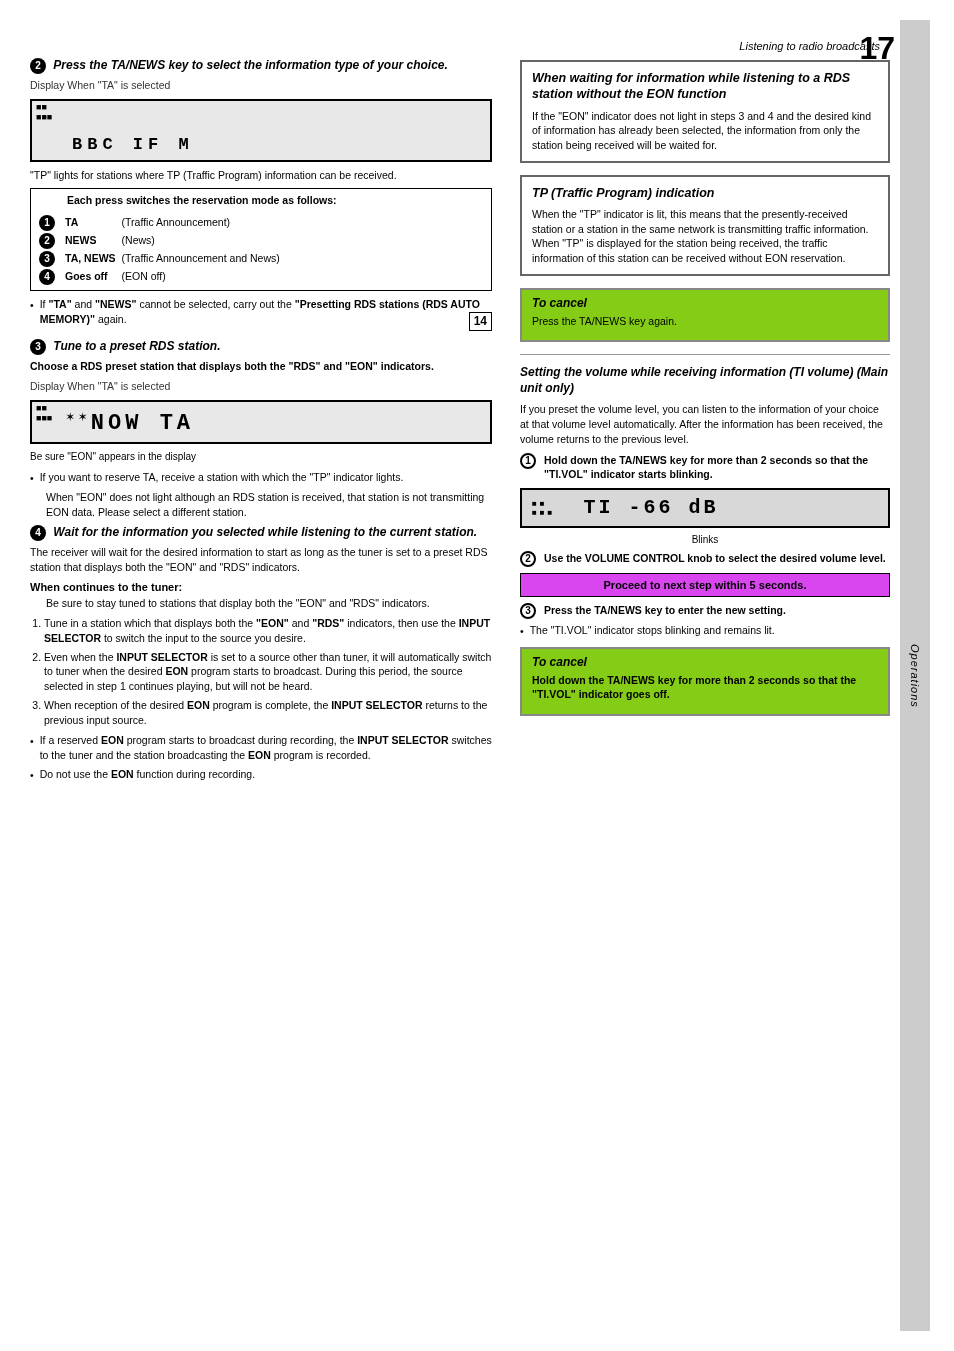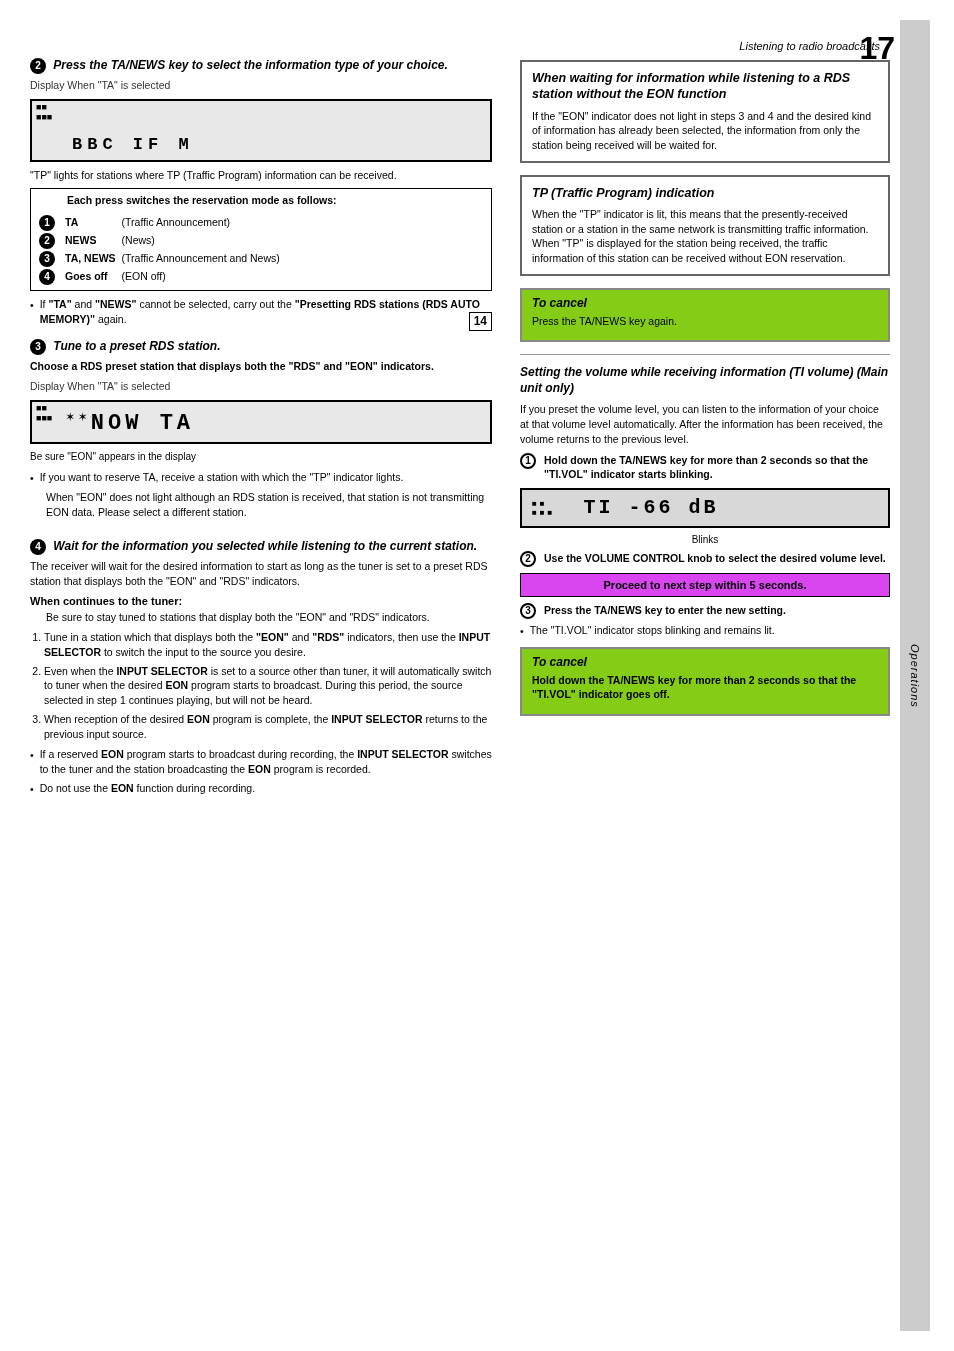--- a/index.html
+++ b/index.html
@@ -327,21 +327,21 @@
         </span>
       </div>
       <p class="body-text" style="font-size:10px;">Be sure "EON" appears in the display</p>
       <div class="bullet-item">
         <span class="bullet-dot">•</span>
         <span>If you want to reserve TA, receive a station with which the "TP" indicator lights.</span>
       </div>
       <div class="indent body-text">When "EON" does not light although an RDS station is received, that station is not transmitting EON data. Please select a different station.</div>
     </div>
 
-    <div style="margin-top:20px;">
+    <div style="margin-top:6px;">
       <p class="step-heading">
         <span class="step-num">4</span>
         <span>Wait for the information you selected while listening to the current station.</span>
       </p>
       <p class="body-text">The receiver will wait for the desired information to start as long as the tuner is set to a preset RDS station that displays both the "EON" and "RDS" indicators.</p>
       <p class="subsection-heading">When continues to the tuner:</p>
       <p class="body-text indent">Be sure to stay tuned to stations that display both the "EON" and "RDS" indicators.</p>
       <ol class="numbered-list">
         <li>Tune in a station which that displays both the <strong>"EON"</strong> and <strong>"RDS"</strong> indicators, then use the <strong>INPUT SELECTOR</strong> to switch the input to the source you desire.</li>
         <li>Even when the <strong>INPUT SELECTOR</strong> is set to a source other than tuner, it will automatically switch to tuner when the desired <strong>EON</strong> program starts to broadcast. During this period, the source selected in step 1 continues playing, but will not be heard.</li>

